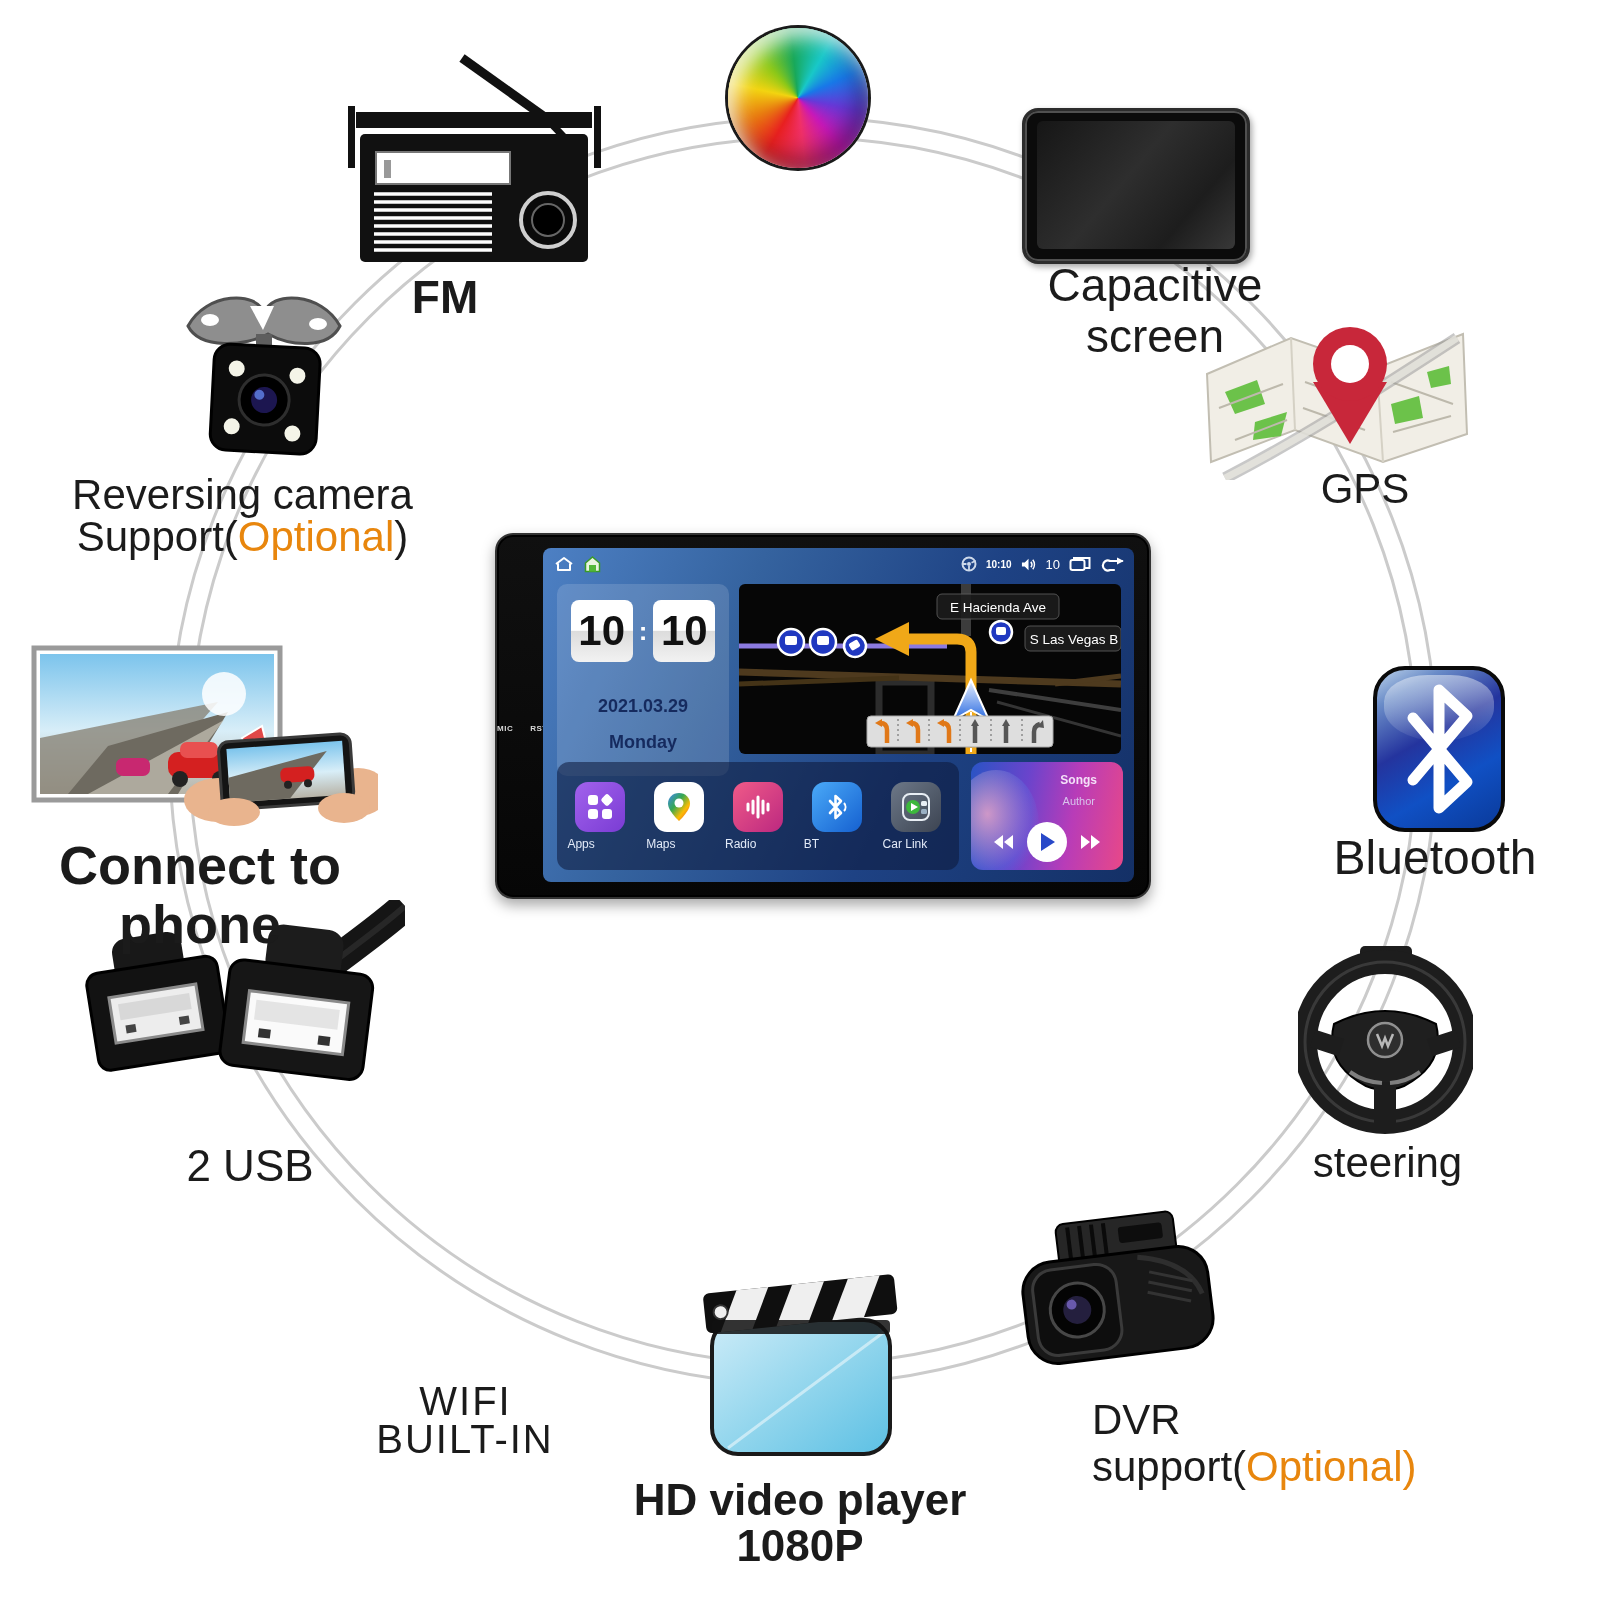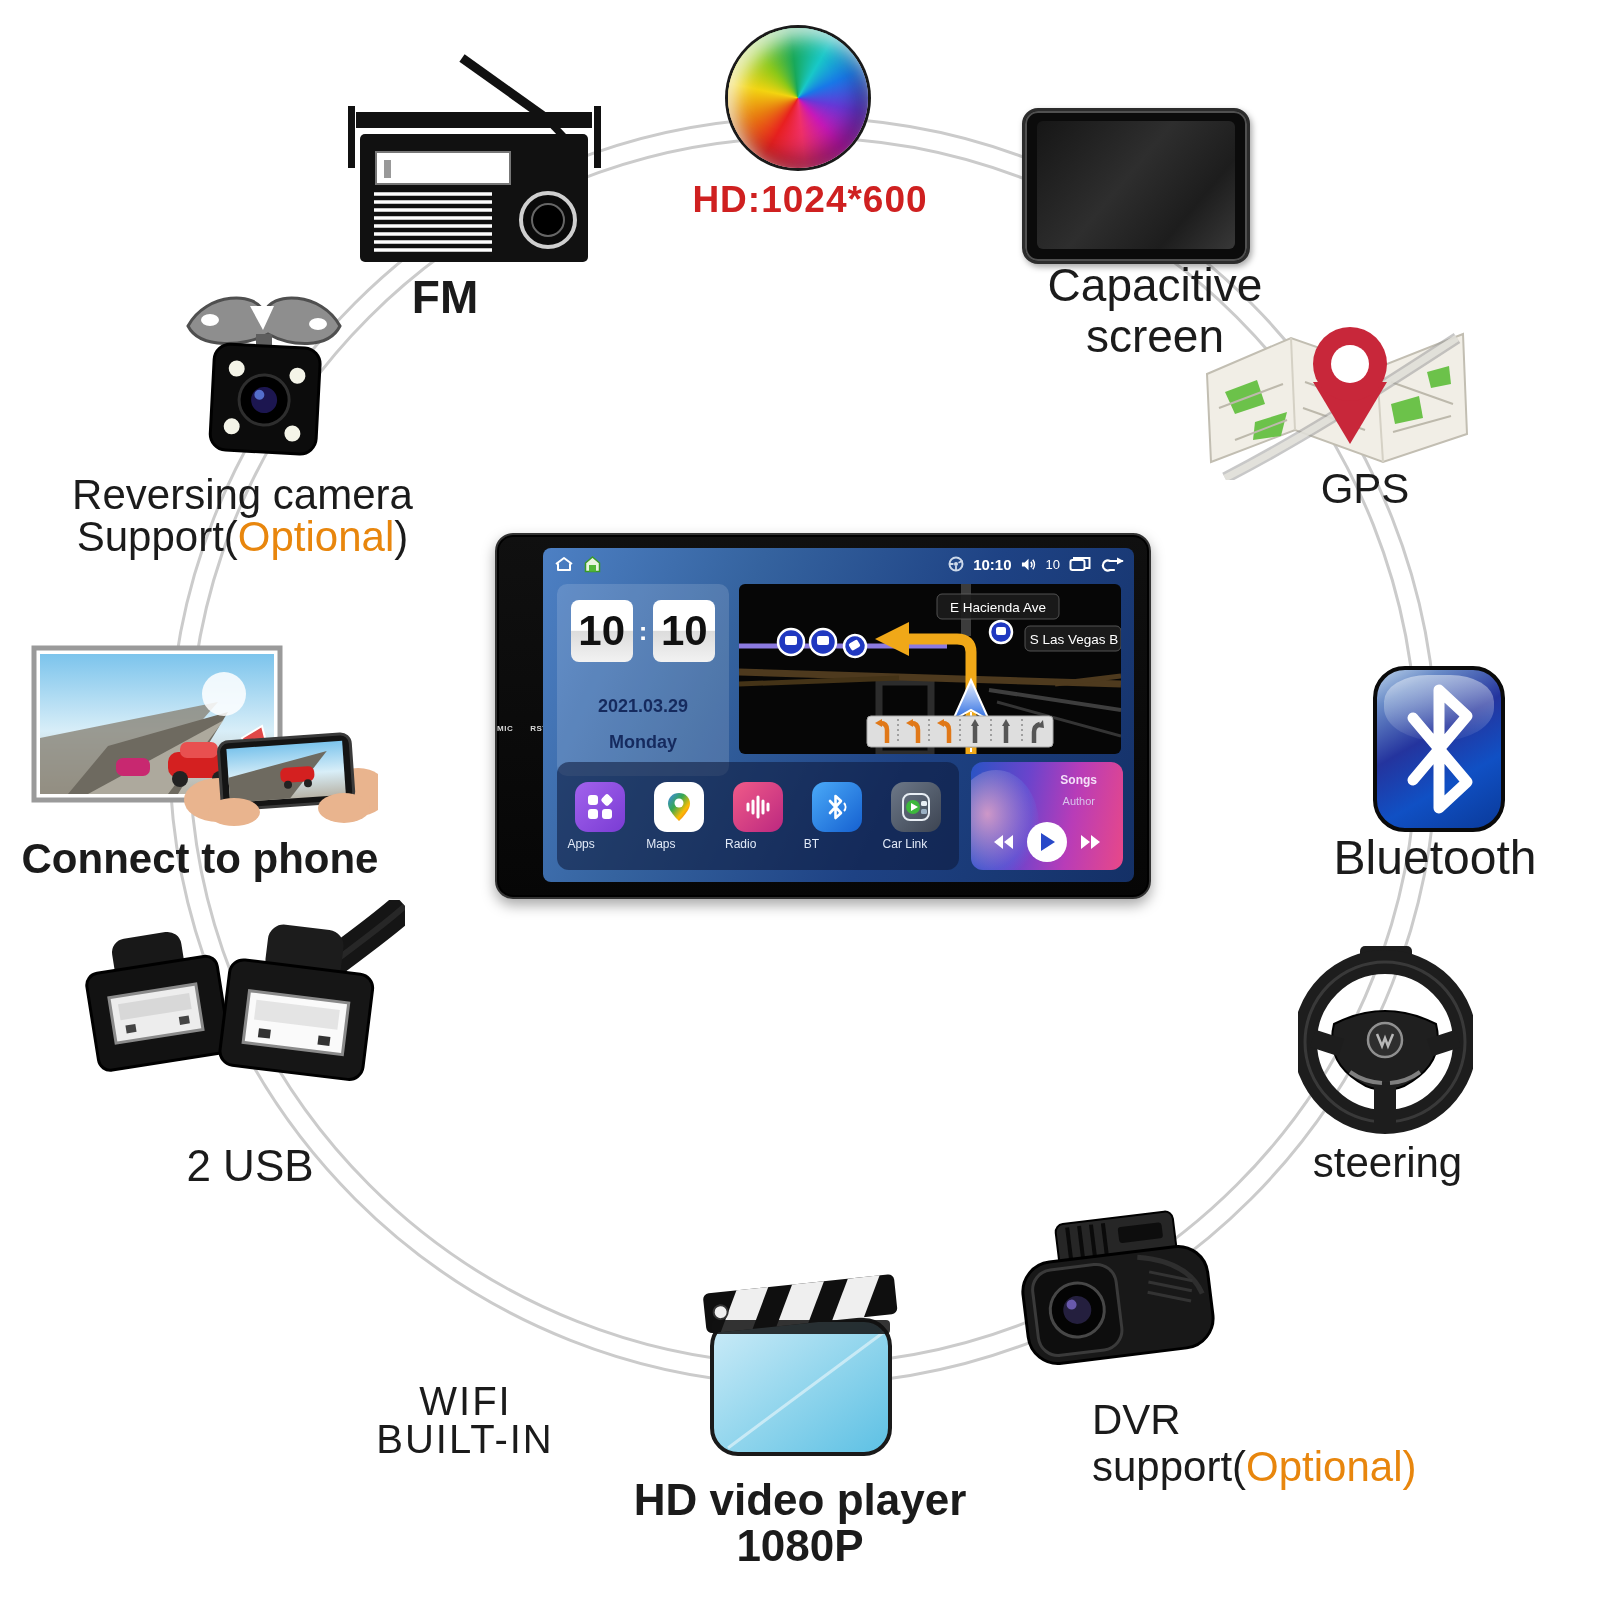--- a/index.html
+++ b/index.html
@@ -32,21 +32,21 @@
     background:linear-gradient(#101010,#060606);border-radius:18px;border:2px solid #333;
     box-shadow:0 6px 14px rgba(0,0,0,.35), inset 0 0 0 2px #000;}
   .bezel{position:absolute;left:0;top:0;width:46px;height:100%;display:flex;flex-direction:row;
     align-items:center;gap:17px;padding-top:24px;box-sizing:border-box;}
   .bezel .btxt{color:#d8d8d8;font-size:8px;font-weight:bold;letter-spacing:.5px;}
   .screen{position:absolute;left:46px;top:13px;width:591px;height:334px;border-radius:8px;overflow:hidden;
     background:linear-gradient(115deg,#4d80c4 0%,#35639f 30%,#1e4284 62%,#143066 100%);}
   .statusbar{position:absolute;left:10px;right:10px;top:3px;height:26px;display:flex;
     justify-content:space-between;align-items:center;}
   .sb-group{display:flex;align-items:center;gap:9px;}
-  .sb-time{color:#fff;font-weight:bold;font-size:15px;}
+  .sb-time{color:#fff;font-weight:bold;font-size:10px;}
   .sb-vol{color:#fff;font-size:13px;}
   .clockw{position:absolute;left:14px;top:36px;width:172px;height:192px;border-radius:10px;
     background:rgba(255,255,255,.14);}
   .cards{position:absolute;left:0;top:16px;width:100%;display:flex;justify-content:center;align-items:center;gap:6px;}
   .fcard{width:62px;height:62px;border-radius:8px;background:linear-gradient(#ffffff 49%,#dcdcdc 50%,#f2f2f2);
     display:flex;align-items:center;justify-content:center;font-size:42px;font-weight:bold;color:#111;}
   .fcolon{color:#fff;font-weight:bold;font-size:26px;}
   .cdate{position:absolute;left:0;top:112px;width:100%;text-align:center;color:#152a5e;font-weight:bold;font-size:18px;}
   .cday{position:absolute;left:0;top:148px;width:100%;text-align:center;color:#152a5e;font-weight:bold;font-size:18px;}
   .mapp{position:absolute;left:196px;top:36px;width:382px;height:170px;background:#060606;border-radius:6px;overflow:hidden;}
@@ -97,21 +97,20 @@
         <line x1="34" y1="190" x2="152" y2="190"></line>
           <line x1="34" y1="198" x2="152" y2="198"></line>
       </g>
       <circle cx="208" cy="168" r="27" fill="#0a0a0a" stroke="#cfcfcf" stroke-width="4"></circle>
       <circle cx="208" cy="168" r="16" fill="#000" stroke="#666" stroke-width="2"></circle>
     </svg>
   </div>
   <div class="label bold" style="left:350px;top:272px;width:190px;font-size:46px;">FM</div>
 
   <div class="item wheel" style="left:728px;top:28px;width:140px;height:140px;"></div>
-  <div class="label hd-label" style="left:640px;top:180px;width:340px;">HD:1024*600</div>
 
   <div class="item tablet" style="left:1022px;top:108px;width:222px;height:150px;">
     <div class="scr"></div>
   </div>
   <div class="label" style="left:975px;top:260px;width:360px;font-size:46px;">Capacitive screen</div>
 
   <div class="item" style="left:1195px;top:312px;width:280px;height:168px;">
     <svg width="280" height="168" viewBox="0 0 280 168">
       <polygon points="12,62 96,26 182,56 268,22 272,122 188,150 100,118 16,150" fill="#f1eee6" stroke="#c2beb2" stroke-width="2"></polygon>
       <line x1="96" y1="26" x2="100" y2="118" stroke="#d5d1c5" stroke-width="2"></line>
@@ -278,21 +277,21 @@
         <rect x="200" y="103" width="116" height="54" fill="url(#sky)"></rect>
         <polygon points="200,157 260,157 300,112 200,132" fill="#6e6a60"></polygon>
         <rect x="252" y="126" width="34" height="15" rx="6" fill="#d42020"></rect>
         <circle cx="259" cy="143" r="4" fill="#222"></circle>
           <circle cx="279" cy="143" r="4" fill="#222"></circle>
       </g>
       <ellipse cx="206" cy="170" rx="26" ry="14" fill="#e9b48e"></ellipse>
       <ellipse cx="316" cy="166" rx="26" ry="15" fill="#e9b48e"></ellipse>
     </svg>
   </div>
-  <div class="label bold" style="left:20px;top:836px;width:360px;font-size:42px;">Connect to phone</div>
+  <div class="label bold" style="left:20px;top:836px;width:360px;font-size:54px;">Connect to phone</div>
 
   <div class="item" style="left:172px;top:284px;width:185px;height:192px;">
     <svg width="185" height="192" viewBox="0 0 185 192">
       <path d="M16,42 C34,8 86,6 92,30 C98,6 150,8 168,42 C156,66 118,62 96,50 C74,62 28,66 16,42 Z" fill="#8e8e8e" stroke="#4f4f4f" stroke-width="3"></path>
       <ellipse cx="38" cy="36" rx="9" ry="6" fill="#fff"></ellipse>
       <ellipse cx="146" cy="40" rx="9" ry="6" fill="#fff"></ellipse>
       <polygon points="78,22 102,22 91,46" fill="#fff"></polygon>
       <rect x="84" y="50" width="16" height="16" fill="#5e5e5e"></rect>
       <g transform="rotate(3 92 118)">
         <rect x="40" y="62" width="106" height="106" rx="16" fill="#0c0c0c" stroke="#000" stroke-width="3"></rect>

